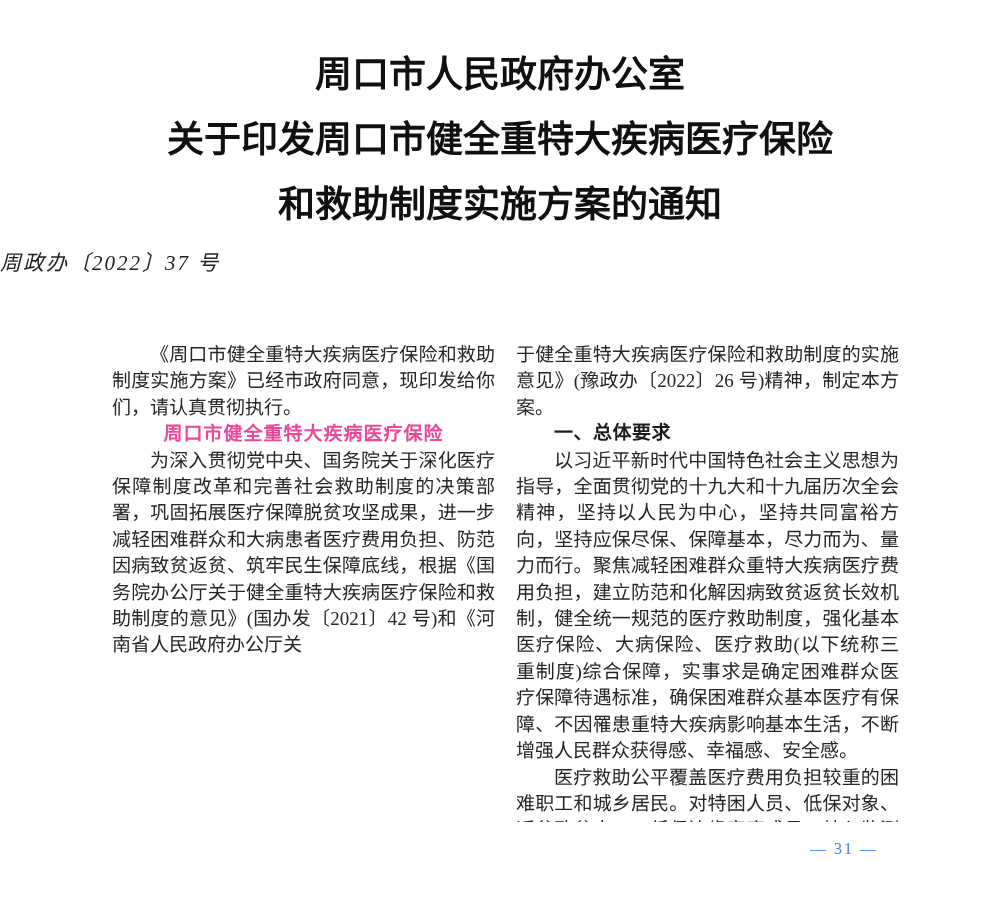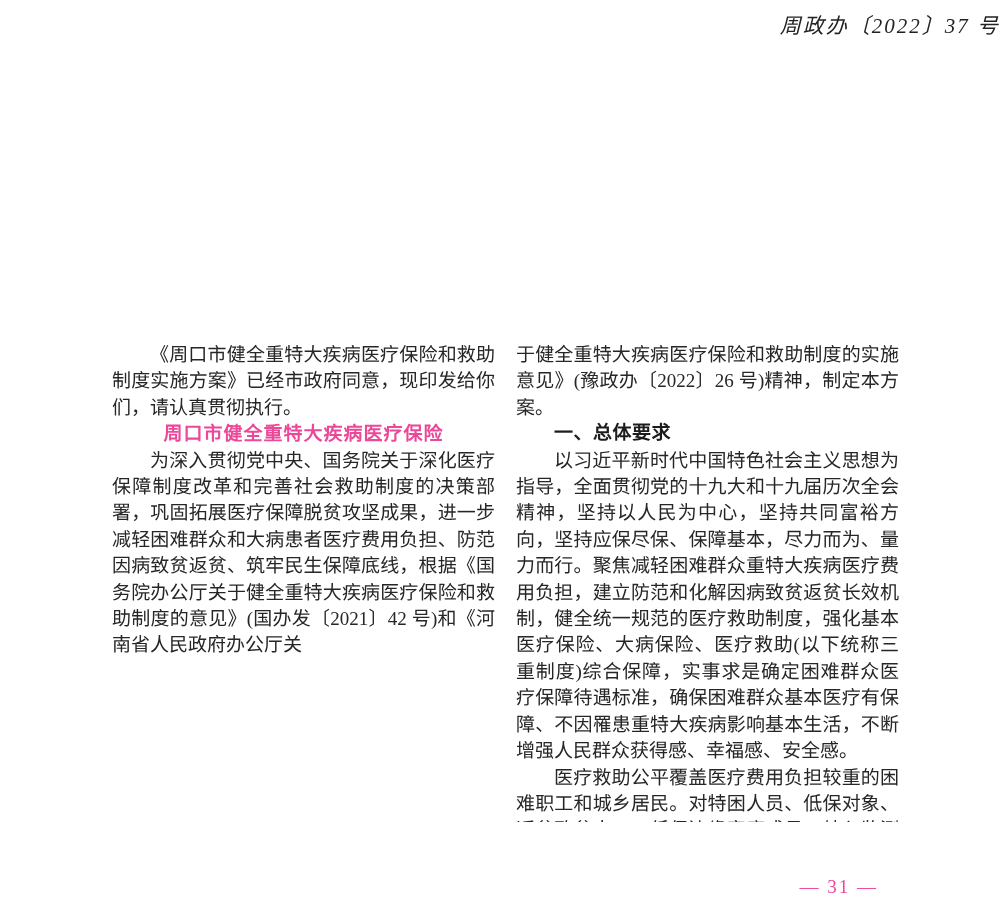--- a/index.html
+++ b/index.html
@@ -22,21 +22,21 @@
     text-align: center;
     font-weight: bold;
     font-size: 37px;
     line-height: 65px;
     color: #101010;
     letter-spacing: 0px;
   }
   .doc-title .t-line { white-space: nowrap; }
   .doc-number {
     margin-top: 13px;
-    text-align: right;
+    text-align: left;
     font-style: italic;
     font-size: 21px;
     line-height: 26px;
     color: #222222;
     letter-spacing: 2px;
   }
   
   .columns {
     position: absolute;
     left: 112px;
@@ -78,33 +78,38 @@
     font-family: Liberation Mono, monospace;
     text-indent: 2em;
     text-align: left;
     color: #1c1c1c;
     margin: 0;
     letter-spacing: 0.5px;
   }
   
   .page-number {
     position: absolute;
-    top: 874px;
+    top: 836px;
     right: 122px;
-    font-size: 19px;
+    font-size: 16px;
     line-height: 26px;
-    color: #ec4899;
+    color: #3b82f6;
     letter-spacing: 2px;
   }
 </style>
 </head>
 <body>
 
 <div class="page">
 
+  <div class="doc-title">
+    <div class="t-line">周口市人民政府办公室</div>
+    <div class="t-line">关于印发周口市健全重特大疾病医疗保险</div>
+    <div class="t-line">和救助制度实施方案的通知</div>
+  </div>
 
   <div class="doc-number">周政办〔2022〕37 号</div>
 
   <div class="columns">
 
     <div class="col">
       <p>《周口市健全重特大疾病医疗保险和救助制度实施方案》已经市政府同意，现印发给你们，请认真贯彻执行。</p>
       <div class="plan-title">
         <div>周口市健全重特大疾病医疗保险</div>
       </div>

